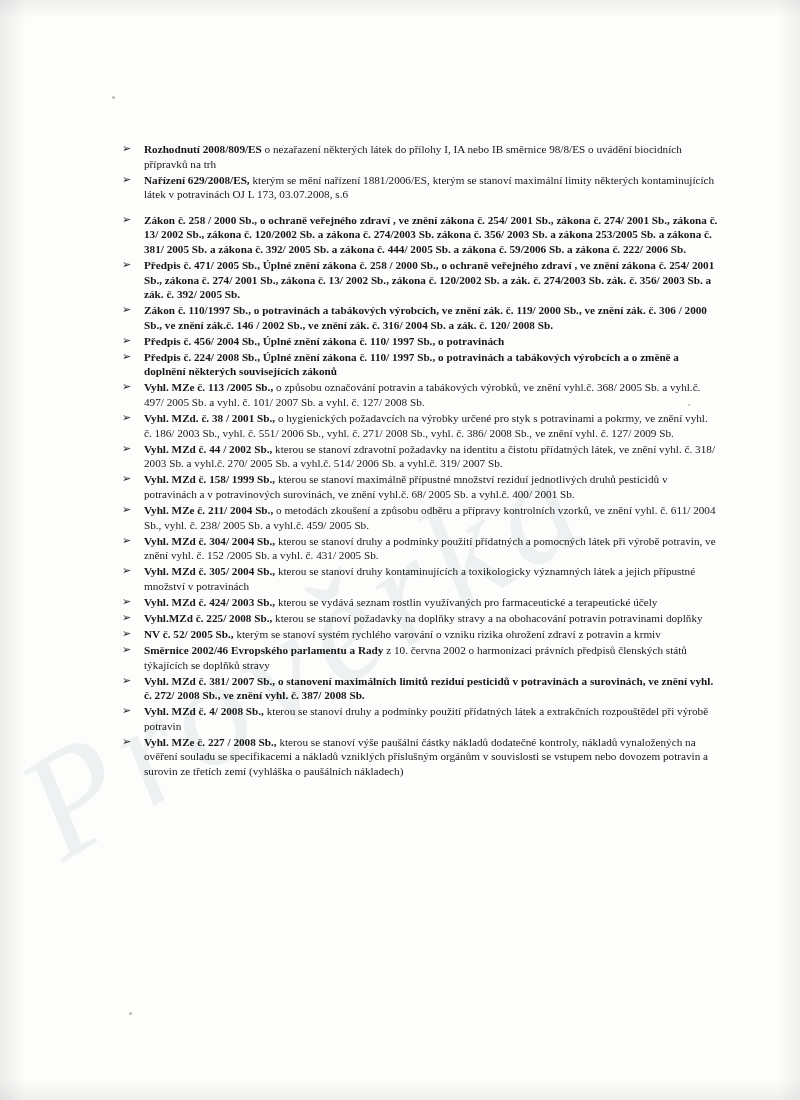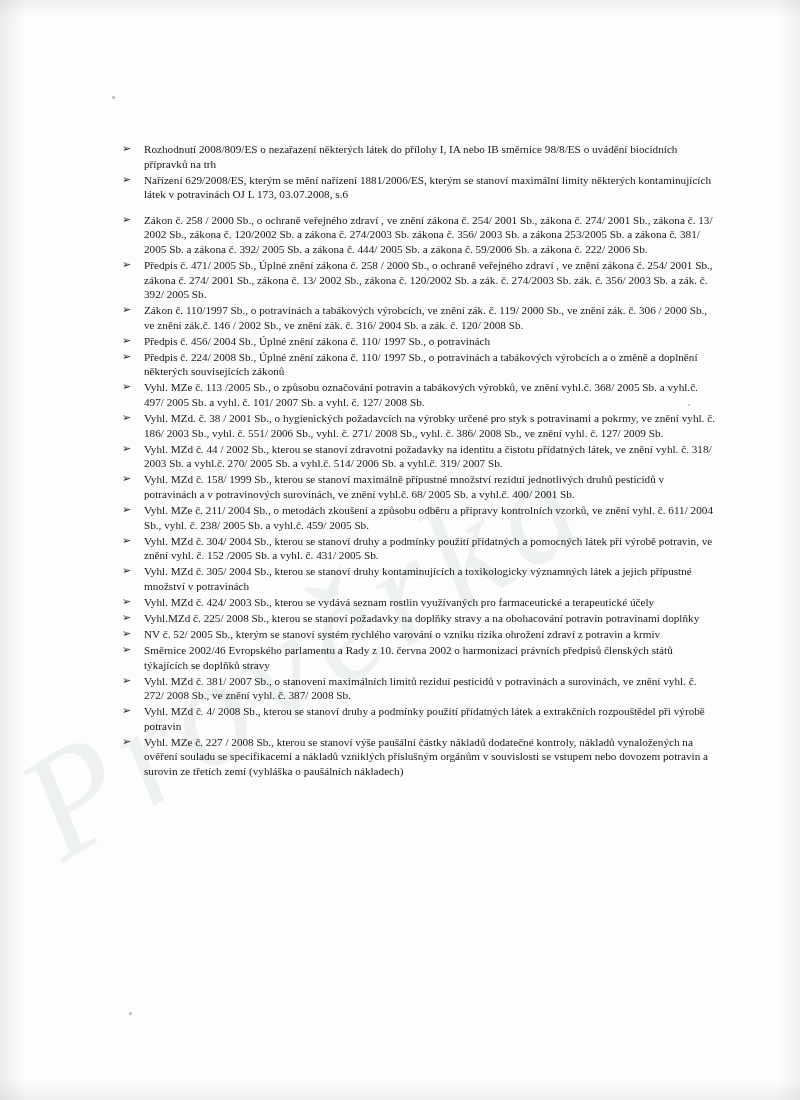--- a/index.html
+++ b/index.html
@@ -101,21 +101,21 @@
     left: 4px;
     top: 0px;
     font-size: 11px;
     line-height: 1.30;
     color: #16181a;
     font-family: "DejaVu Sans", sans-serif;
   }
   .txt {
     display: inline;
   }
-  .b { font-weight: normal; }
+  .b { font-weight: bold; }
   .n { font-weight: normal; }
   .big { font-size: 12.1px; }
 </style>
 </head>
 <body>
 
 <div class="page">
 
   <div class="scan-edge-left"></div>
   <div class="scan-edge-right"></div>

